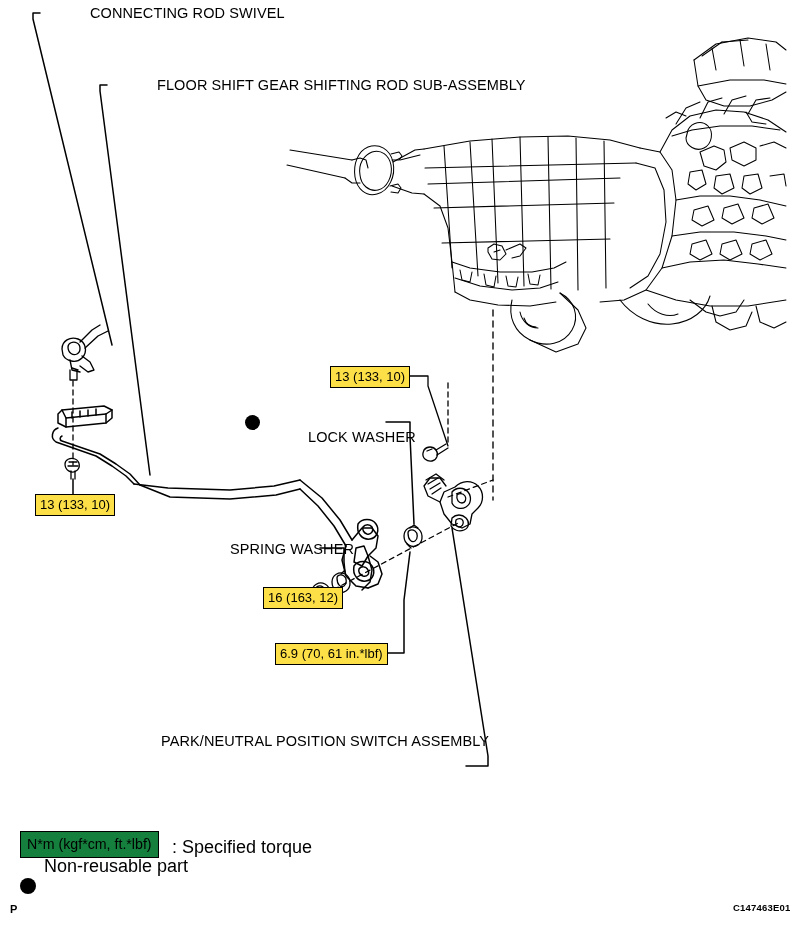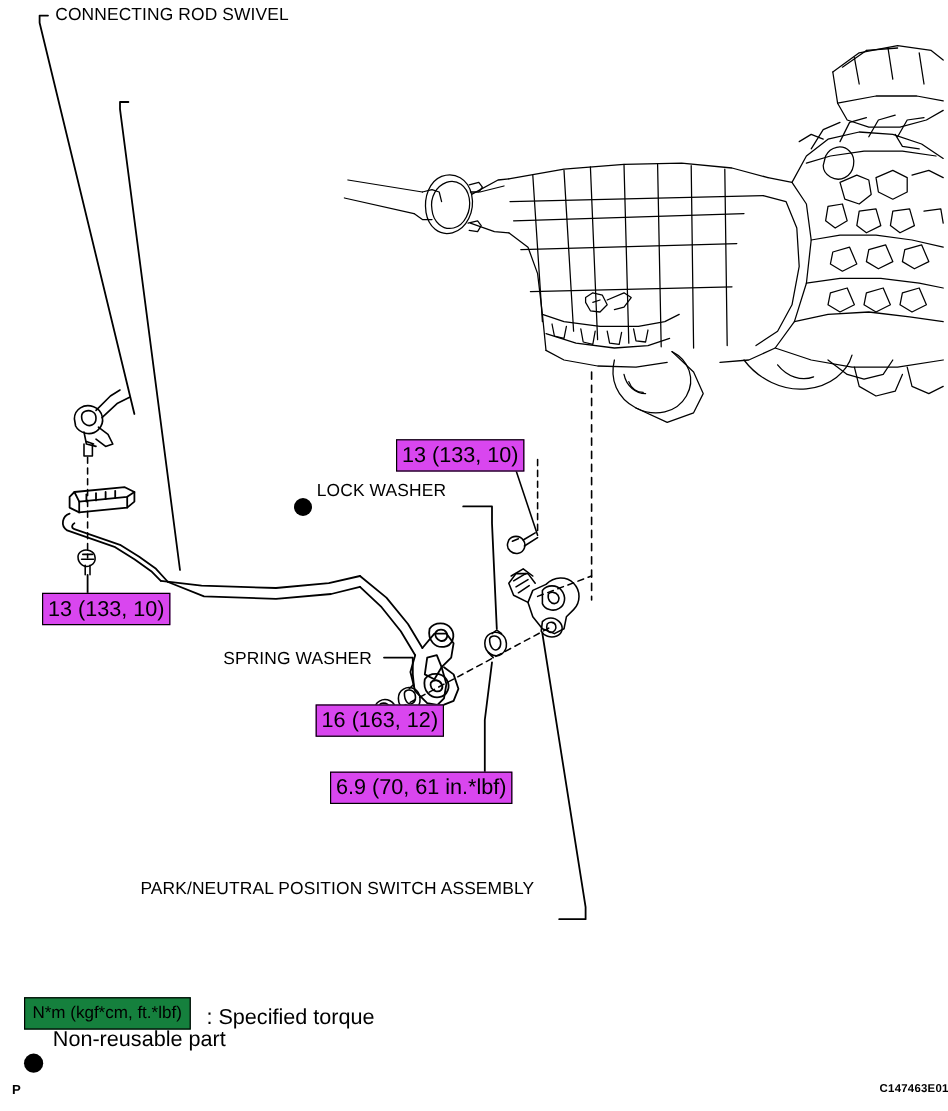--- a/index.html
+++ b/index.html
@@ -13,28 +13,29 @@
   #art{position:absolute;left:0;top:0;width:790px;height:926px;}
 
   .lbl{
     position:absolute;
     font-family:"Liberation Sans", sans-serif;
     font-size:14.5px;
     letter-spacing:0.1px;
     white-space:nowrap;
     line-height:1;
     color:#000;
+    margin-left:44px;
   }
 
   .callout{
     position:absolute;
     border:1.6px solid #000;
-    background:#d946ef;
-    font-family:"Liberation Sans", sans-serif;
-    font-size:18px;
+    background:#fde047;
+    font-family:"Liberation Sans", sans-serif;
+    font-size:13px;
     line-height:1;
     padding:3px 4px 4px 4px;
     white-space:nowrap;
     color:#000;
     box-sizing:border-box;
   }
 
   .bullet{
     position:absolute;
     border-radius:50%;
@@ -322,23 +323,24 @@
 
       <g stroke-width="1.5">
         <path d="M466 766 L488 766 L488 756 L452 528"></path>
       </g>
 
     </g>
   </svg>
 
   <div class="lbl" style="left:46px;top:6px;">CONNECTING ROD SWIVEL</div>
 
+  <div class="lbl" style="left:113px;top:78px;">FLOOR SHIFT GEAR SHIFTING ROD SUB-ASSEMBLY</div>
 
   <div class="bullet" style="left:245px;top:415px;width:15px;height:15px;"></div>
-  <div class="lbl" style="left:264px;top:402px;">LOCK WASHER</div>
+  <div class="lbl" style="left:264px;top:430px;">LOCK WASHER</div>
 
   <div class="lbl" style="left:186px;top:542px;">SPRING WASHER</div>
 
   <div class="lbl" style="left:117px;top:734px;">PARK/NEUTRAL POSITION SWITCH ASSEMBLY</div>
 
   <div class="callout" style="left:330px;top:366px;">13 (133, 10)</div>
 
   <div class="callout" style="left:35px;top:494px;">13 (133, 10)</div>
 
   <div class="callout" style="left:231px;top:587px;margin-left:32px;">16 (163, 12)</div>

